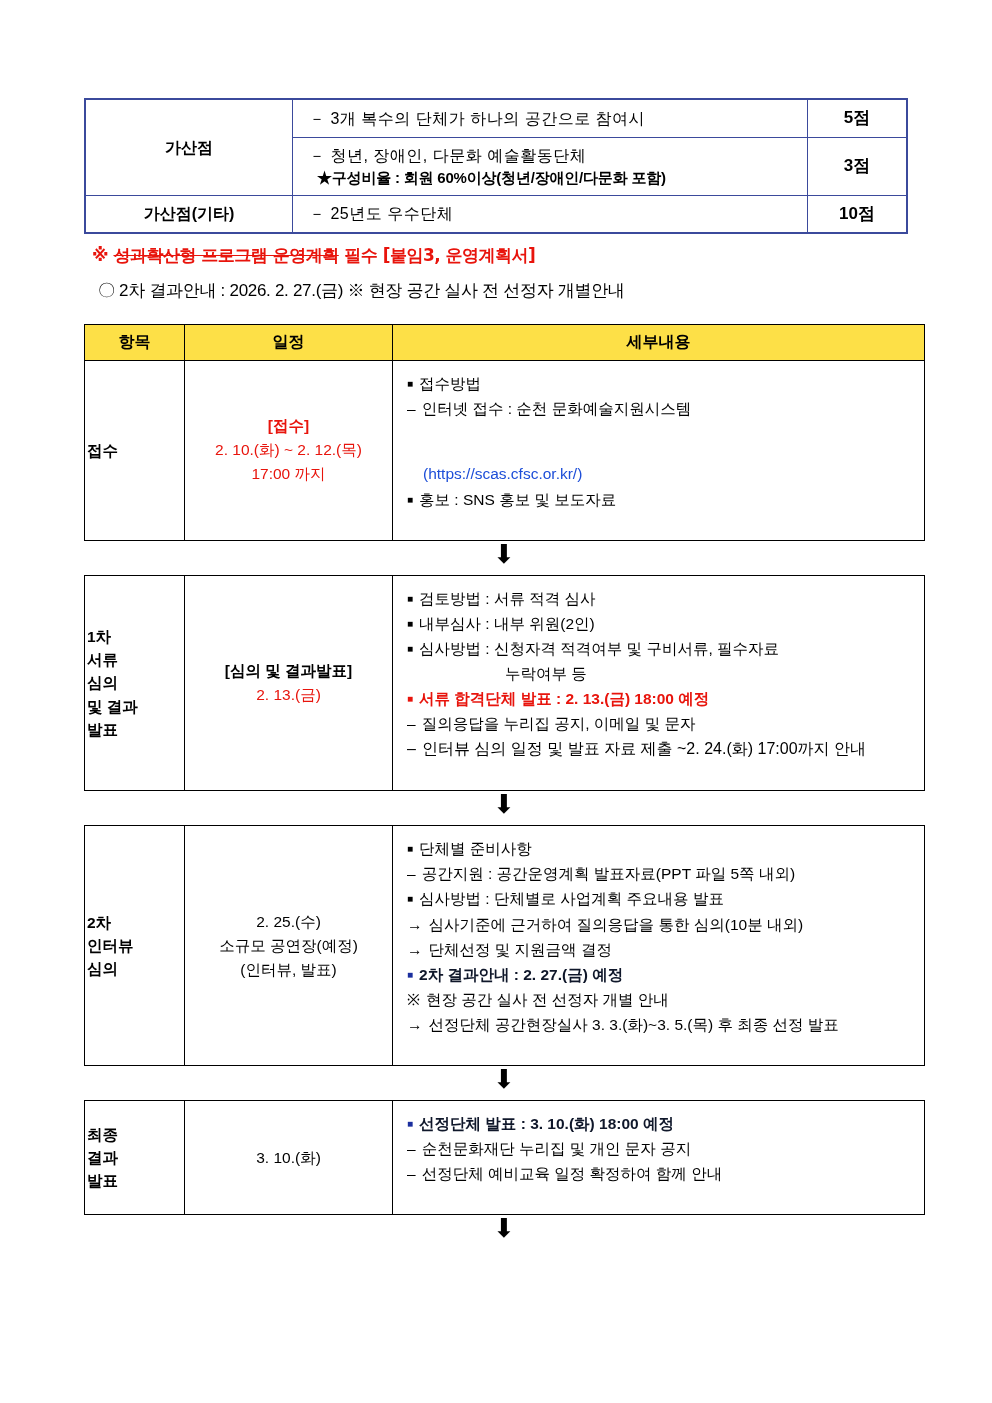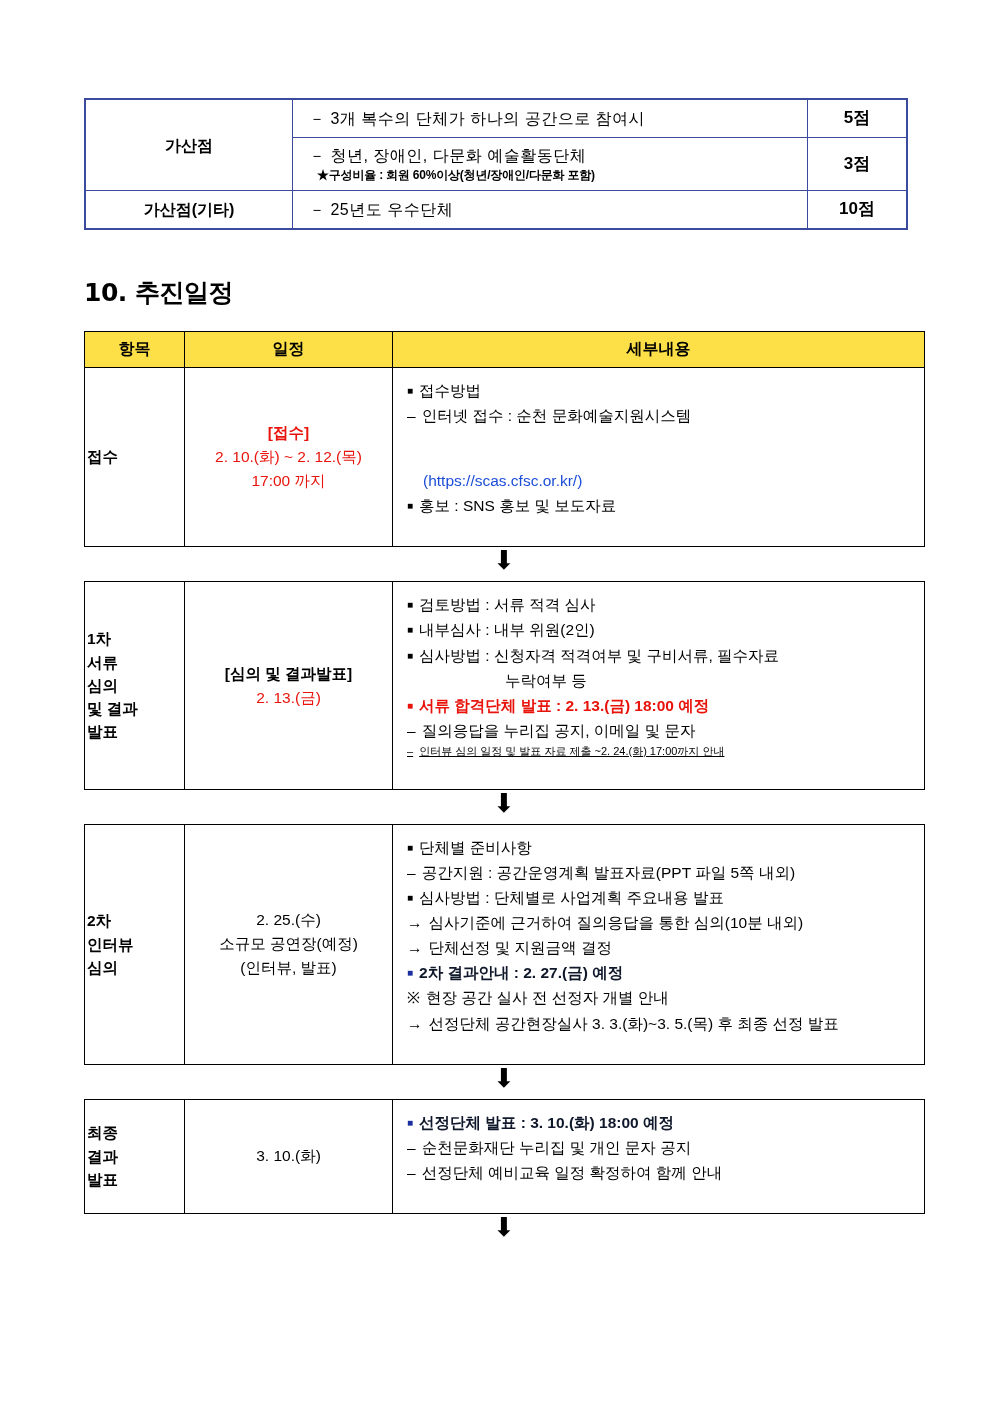--- a/index.html
+++ b/index.html
@@ -49,21 +49,21 @@
     width: 82px;
     font-size: 17px;
     margin-top: 28px;
   }
   .bonus-table td.desc {
     text-align: left;
     letter-spacing: .5px;
     padding-left: 16px;
   }
   .sub-note {
-    font-size: 12px;
+    font-size: 15px;
     font-weight: bold;
     letter-spacing: -0.2px;
     padding-left: 8px;
   }
 
   
   .red-notice {
     margin-top: 10px;
     padding-left: 8px;
     font-size: 17px;
@@ -147,22 +147,21 @@
     display: block;
     white-space: nowrap;
   }
   .li.indent {
     padding-left: 16px;
   }
   .li.indent2 {
     padding-left: 98px;
   }
   .small {
-    font-size: 11px;
-    text-decoration: underline;
+    font-size: 16px;
   }
   .bullet-sq::before {
     content: "\25A0";
     font-size: 10px;
     vertical-align: 2px;
     margin-right: 6px;
   }
   .bullet-sq.red::before { color: #e8140c; }
   .bullet-sq.blue::before { color: #1b2f9e; }
   .bullet-dash::before {
@@ -213,26 +212,26 @@
         <td class="score">3점</td>
       </tr>
       <tr>
         <td class="label">가산점(기타)</td>
         <td class="desc">－ 25년도  우수단체</td>
         <td class="score">10점</td>
       </tr>
     </tbody>
   </table>
 
-
-
-  <div class="section-heading">
-    <span class="num">10.</span>
-    <span>추진일정</span>
+  <div class="red-notice">
+    <span>※ </span><span class="notice-strike">성과확산형 프로그램 운영계획</span><span> 필수 [붙임3, 운영계획서]</span>
   </div>
+
+  <div class="result-line">〇 2차 결과안내 : 2026. 2. 27.(금) ※ 현장 공간 실사 전 선정자 개별안내</div>
+
 
   <div class="sched-wrap">
 
     <table class="sched">
       <colgroup>
           <col class="c1">
           <col class="c2">
           <col class="c3">
         </colgroup>
       <thead>

